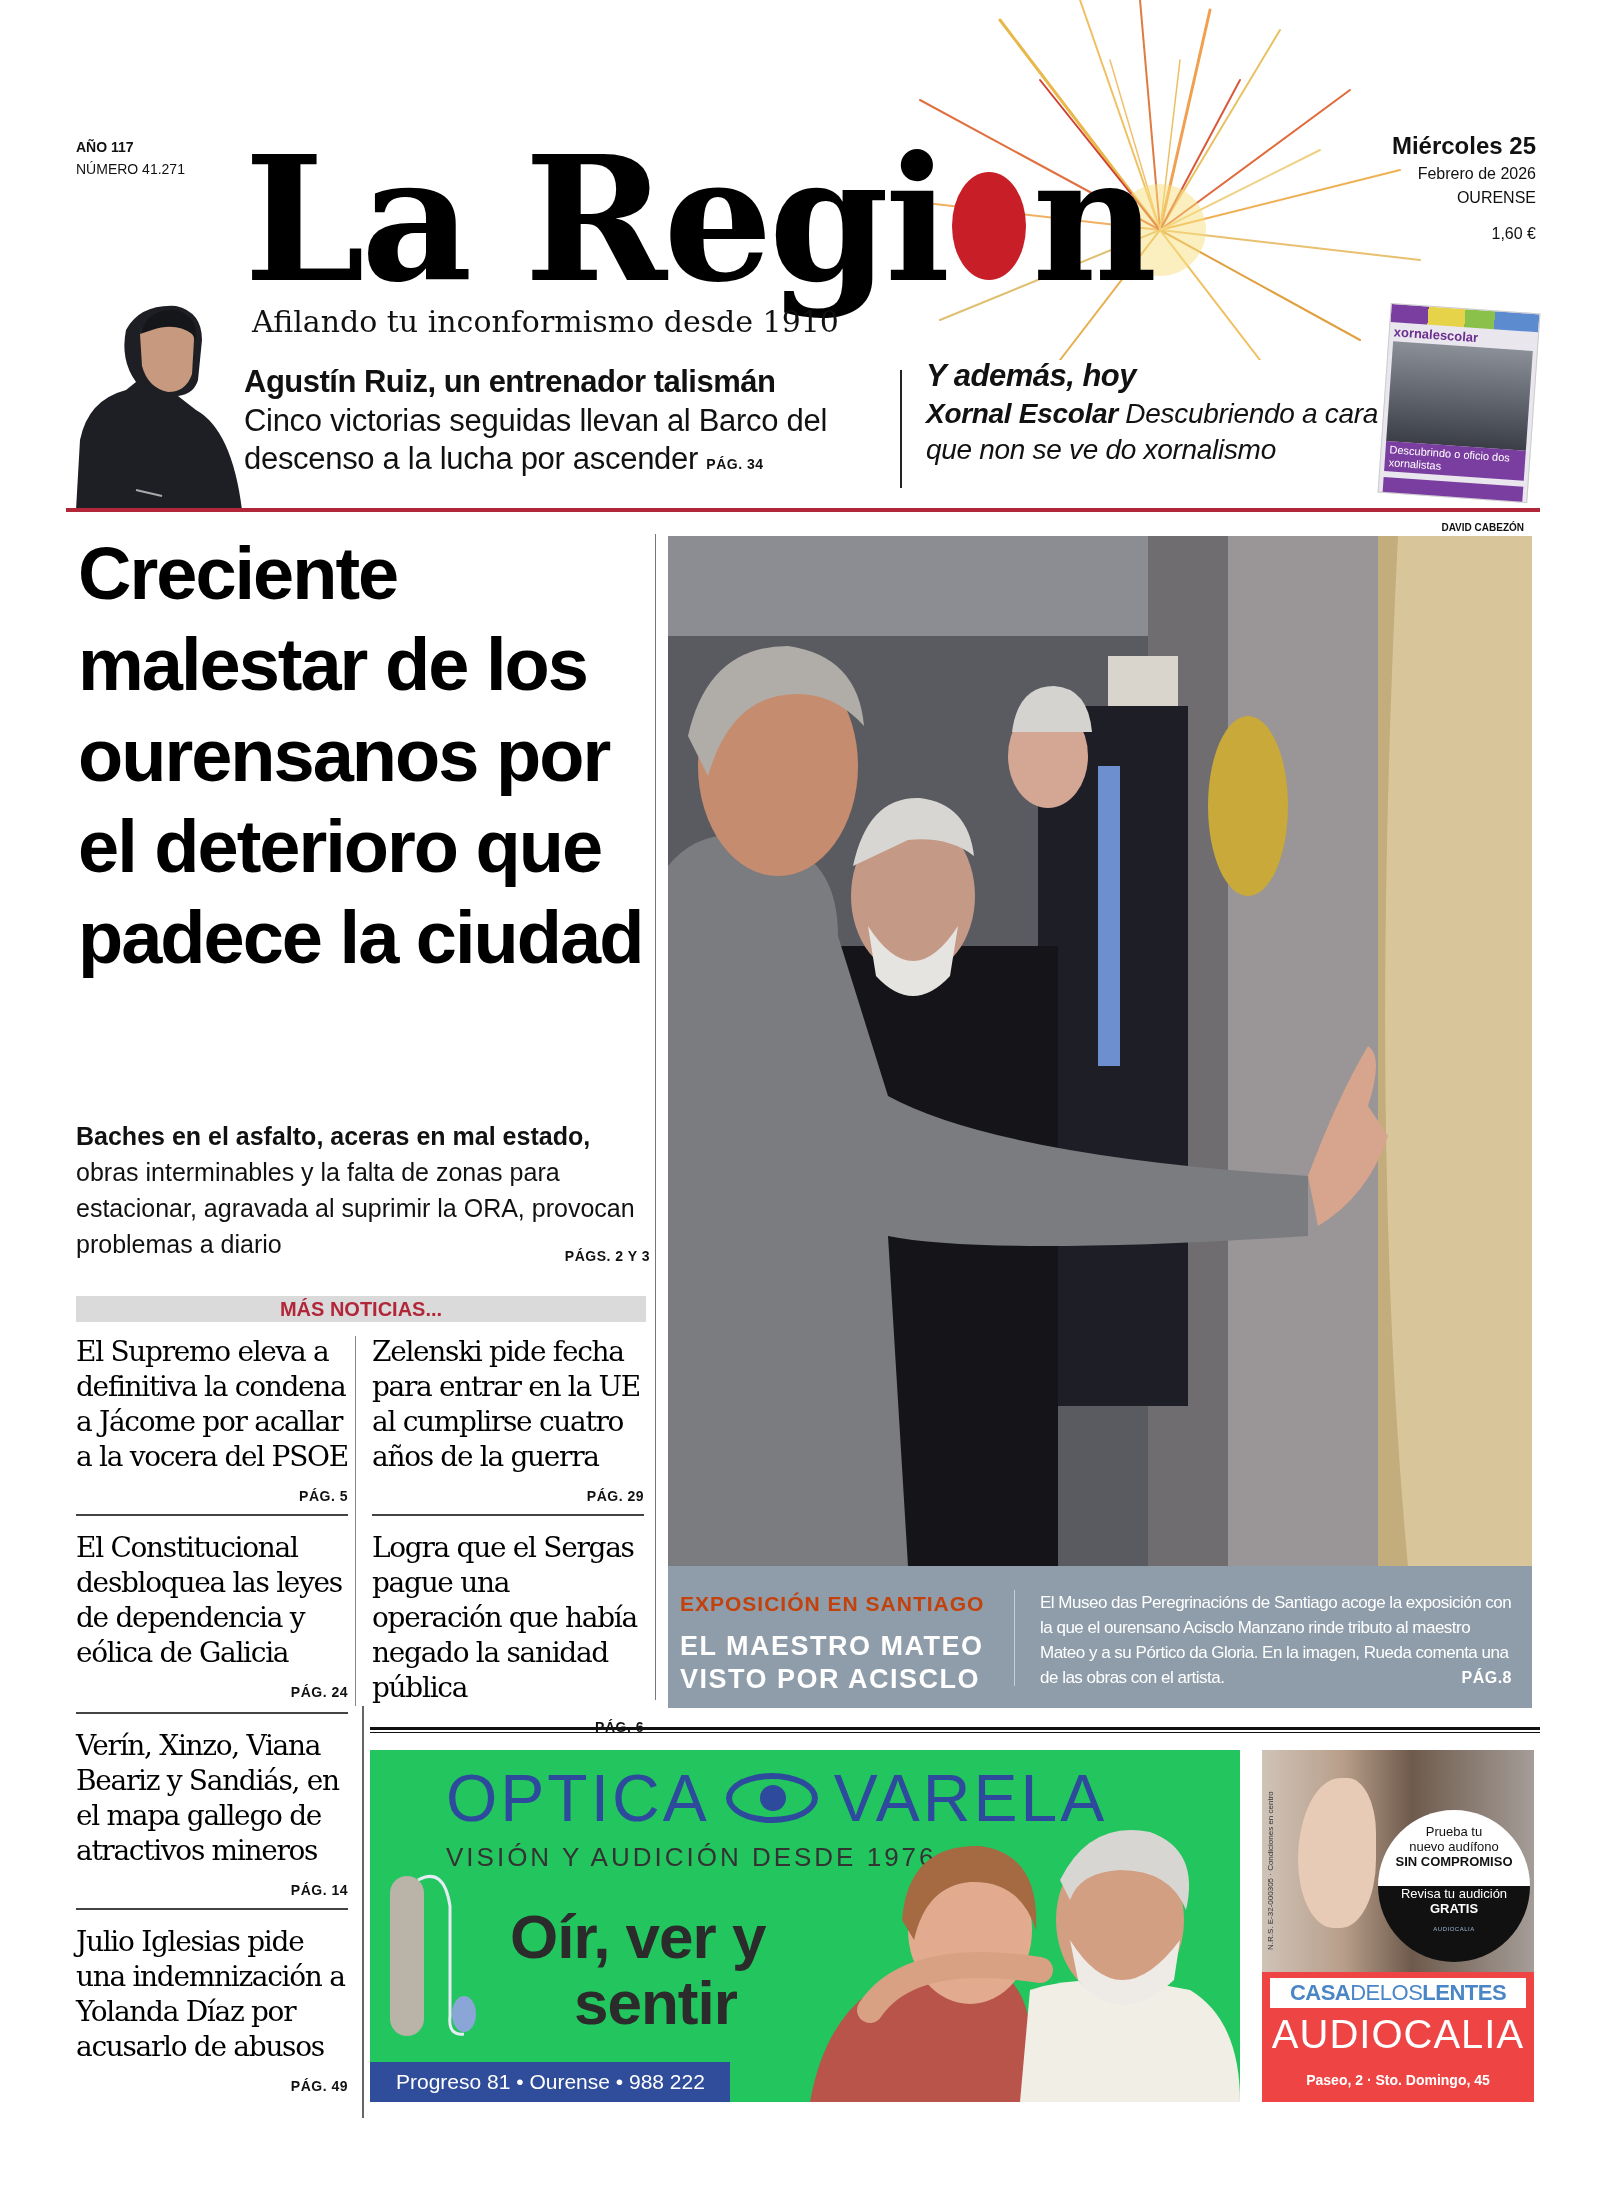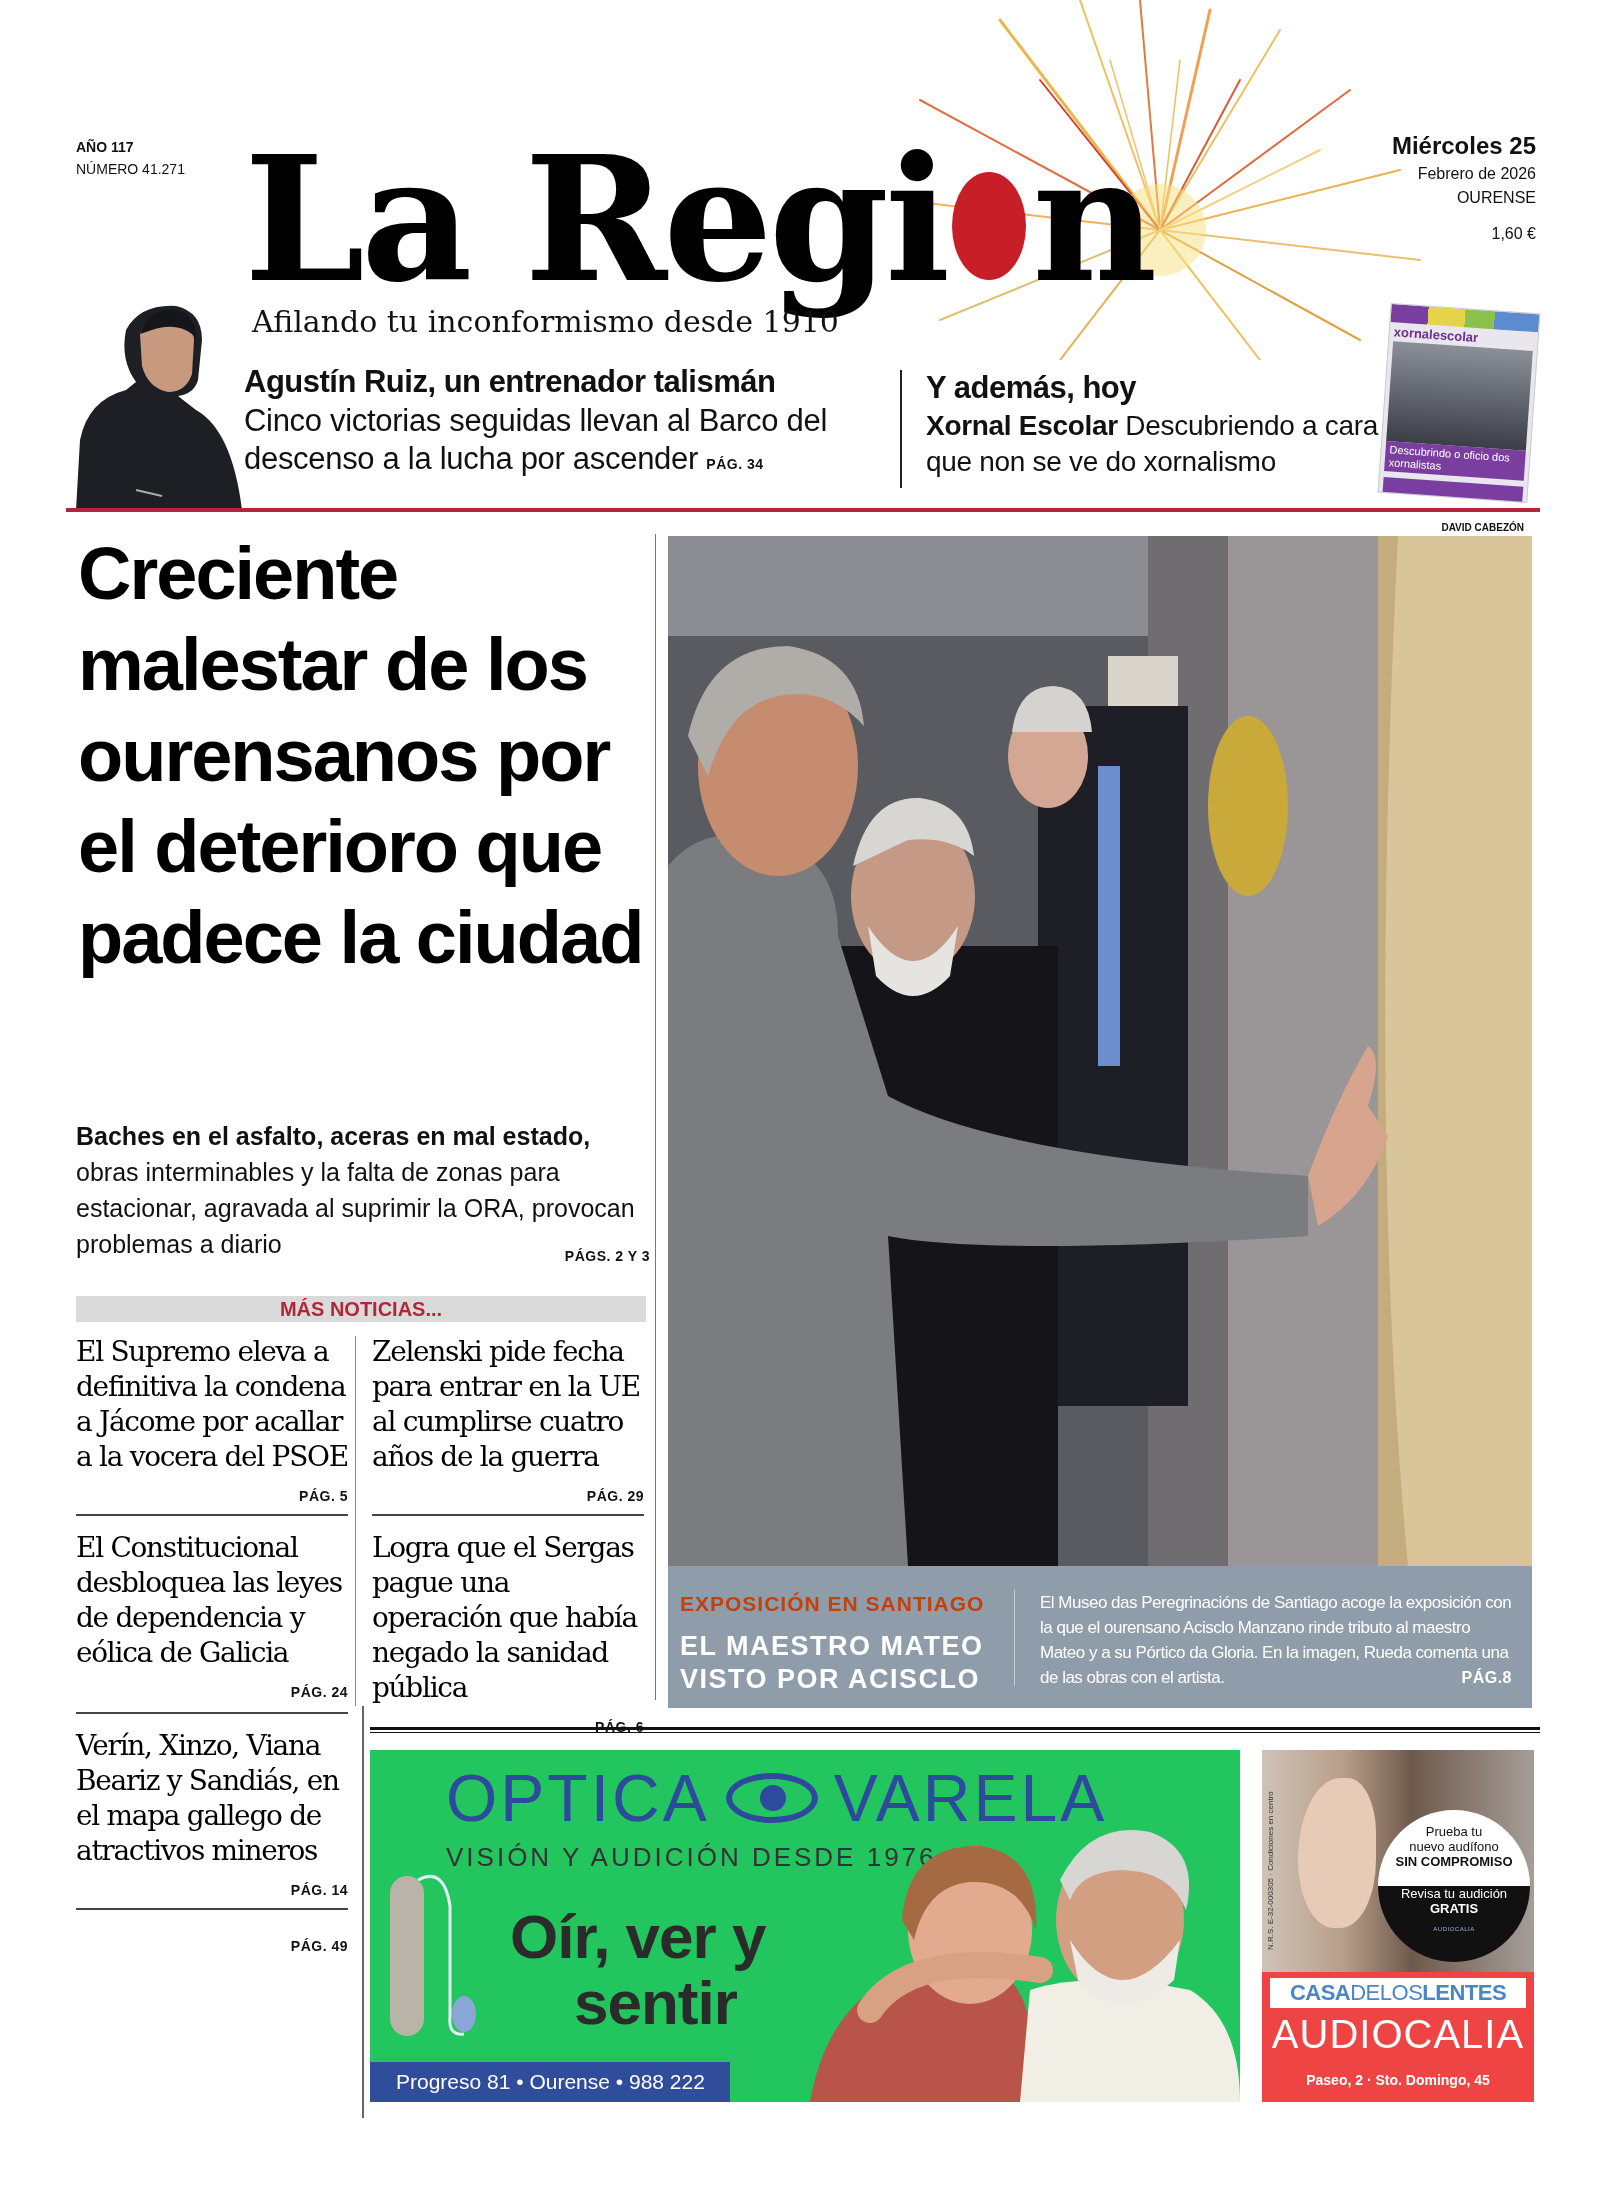--- a/index.html
+++ b/index.html
@@ -19,21 +19,21 @@
   .logo .o-red { display: inline-block; width: 74px; height: 108px; background: #c81e27; border-radius: 50%; vertical-align: baseline; margin: 0 6px; }
   .tagline { left: 252px; top: 304px; font-family: "DejaVu Serif", serif; font-size: 30px; color: #111; }
 
   
   .coach { left: 66px; top: 300px; width: 180px; height: 210px; }
   .teaser1 { left: 244px; top: 362px; width: 640px; }
   .teaser-title { font-weight: bold; font-size: 31px; line-height: 40px; letter-spacing: -0.5px; }
   .teaser-sub { font-size: 31px; line-height: 38px; font-weight: normal; letter-spacing: -0.3px; }
   .pag { font-weight: bold; font-size: 14px; letter-spacing: 0.5px; }
   .vsep1 { left: 900px; top: 370px; width: 2px; height: 118px; background: #222; }
-  .teaser2 { left: 926px; top: 368px; width: 460px; }
+  .teaser2 { left: 926px; top: 356px; width: 460px; font-style: italic; }
   .xornal-cover { left: 1384px; top: 308px; width: 150px; height: 190px; transform: rotate(4deg); }
 
   .red-rule { left: 66px; top: 508px; width: 1474px; height: 4px; background: #b2263a; }
   .credit { right: 76px; top: 522px; font-size: 10px; font-weight: bold; }
 
   
   .lead-title { left: 78px; top: 528px; width: 580px; font-family: Liberation Sans, sans-serif; font-weight: bold; font-size: 74px; line-height: 91px; letter-spacing: -2px; color: #000; }
   .lead-deck { left: 76px; top: 1118px; width: 574px; font-size: 25px; line-height: 36px; }
   .lead-deck b { font-weight: bold; }
   .lead-deck .pag { float: right; margin-top: 12px; }
@@ -194,20 +194,21 @@
 </div>
 <div class="abs brief-vsep"></div>
 <div class="brief-rule" style="left:76px;top:1712px;width:272px;"></div>
 
 <div class="brief" style="left:76px;top:1728px;">
   <div class="h">Verín, Xinzo, Viana Beariz y Sandiás, en el mapa gallego de atractivos mineros</div>
   <span class="pag">PÁG. 14</span>
 </div>
 <div class="brief-rule" style="left:76px;top:1908px;width:272px;"></div>
 <div class="brief" style="left:76px;top:1924px;">
+  <div class="h">Julio Iglesias pide una indemnización a Yolanda Díaz por acusarlo de abusos</div>
   <span class="pag">PÁG. 49</span>
 </div>
 <div class="abs left-vsep"></div>
 
 <svg class="abs photo" viewBox="0 0 864 1030" preserveAspectRatio="none">
   <rect width="864" height="1030" fill="#5a5b60"></rect>
   <rect x="0" y="0" width="520" height="100" fill="#8c8d92"></rect>
   <rect x="480" y="0" width="120" height="1030" fill="#6f6d70"></rect>
   <rect x="560" y="0" width="200" height="1030" fill="#9a9596"></rect>
   <rect x="440" y="120" width="70" height="200" fill="#d9d4cc"></rect>

